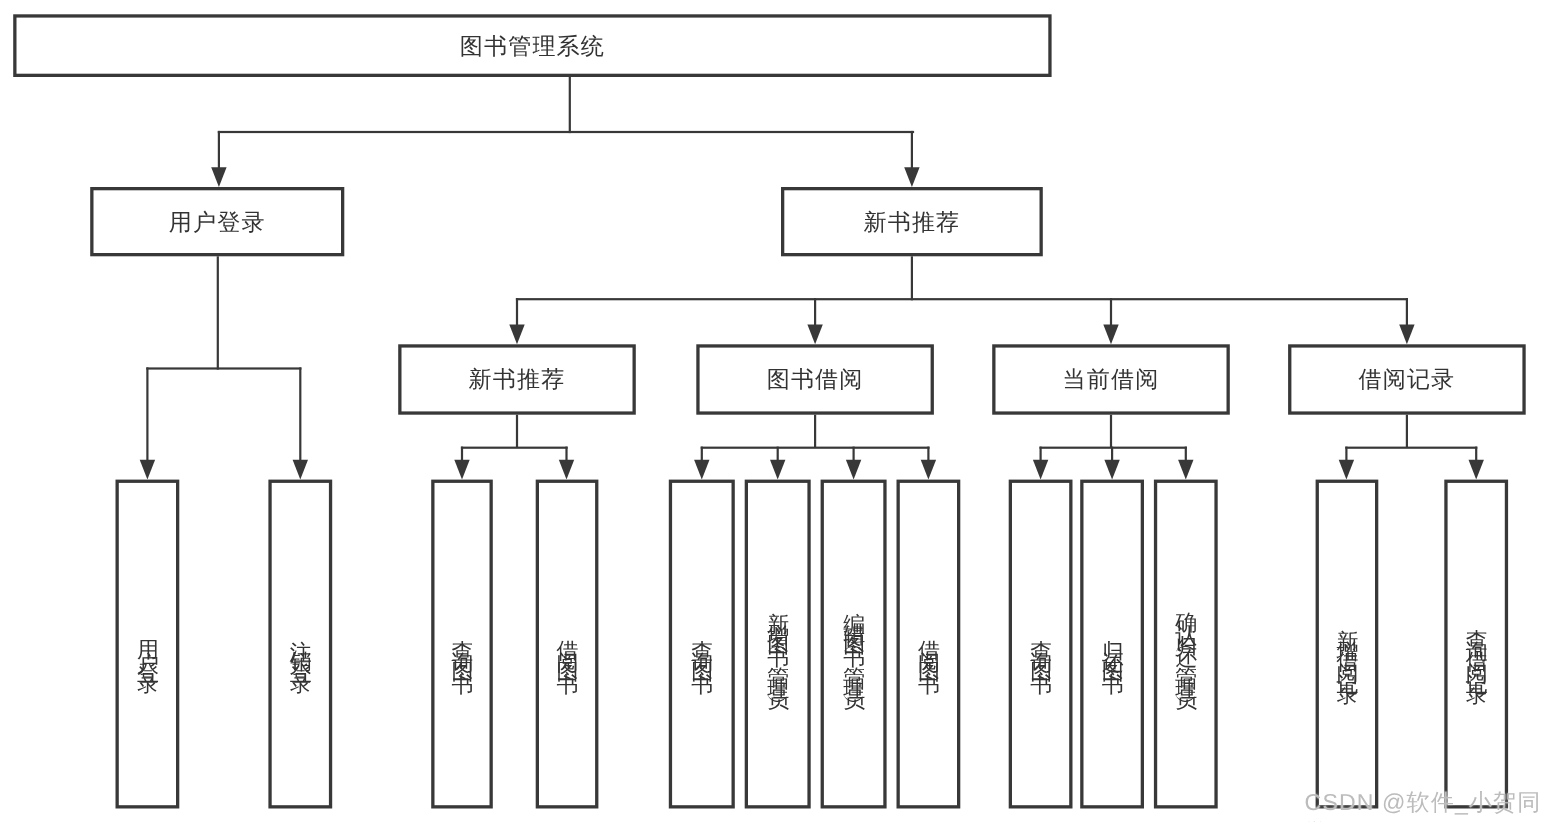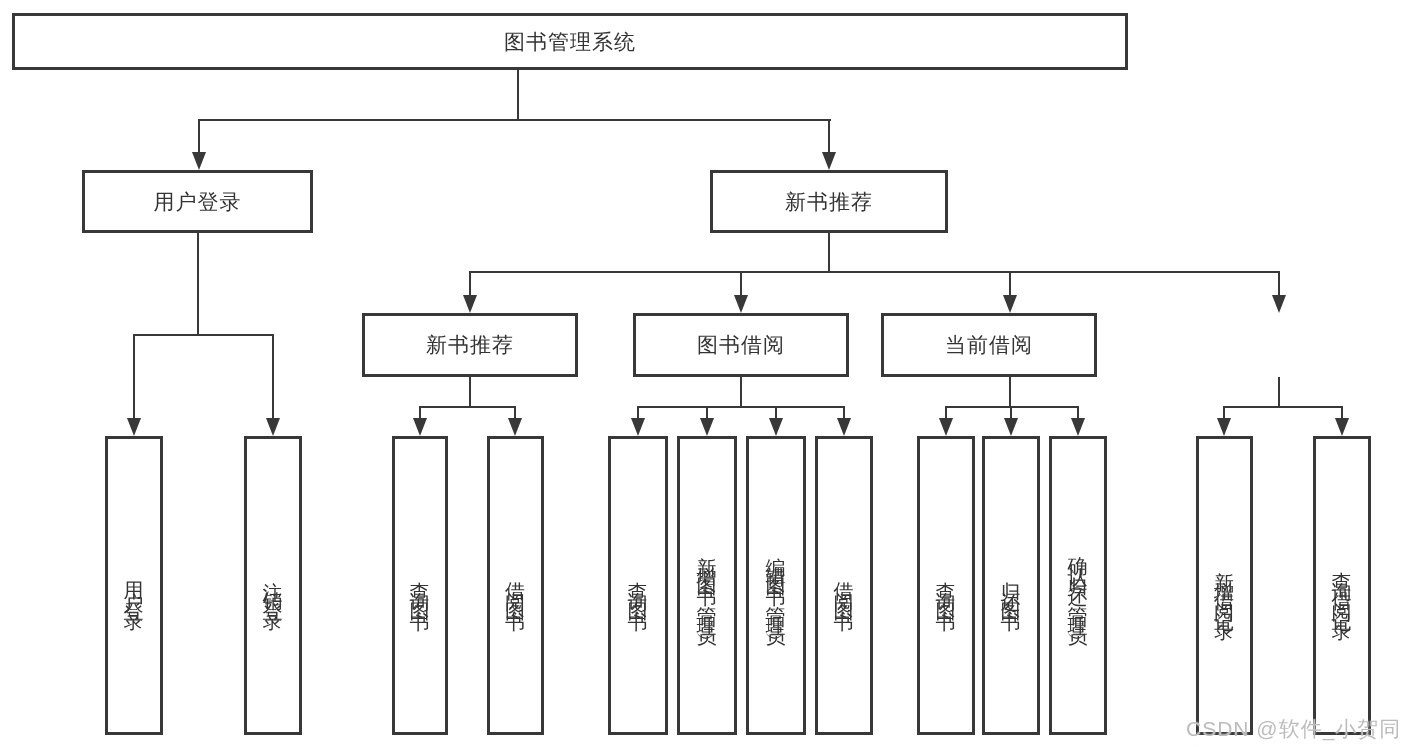--- a/index.html
+++ b/index.html
@@ -43,21 +43,21 @@
     letter-spacing:1px;
     z-index:10;
     text-shadow:0 0 2px rgba(255,255,255,0.85);
   }
 </style>
 </head>
 <body>
 
 <div class="canvas">
 
-  <div class="box" style="left:12px;top:13px;width:1116px;height:57px">
+  <div class="box" style="left:12px;top:13px;width:944px;height:57px">
     <span>图书管理系统</span>
   </div>
 
   <div class="line" style="left:517px;top:70px;width:2px;height:51px"></div>
   <div class="line" style="left:198px;top:119px;width:633px;height:2px"></div>
   <div class="line" style="left:198px;top:119px;width:2px;height:36px"></div>
   <div class="arrow" style="left:192px;top:152px"></div>
   <div class="line" style="left:828px;top:119px;width:2px;height:36px"></div>
   <div class="arrow" style="left:822px;top:152px"></div>
 
@@ -85,22 +85,25 @@
   <div class="arrow" style="left:1003px;top:295px"></div>
   <div class="line" style="left:1278px;top:271px;width:2px;height:26px"></div>
   <div class="arrow" style="left:1272px;top:295px"></div>
 
   <div class="box" style="left:362px;top:313px;width:216px;height:64px">
     <span>新书推荐</span>
   </div>
   <div class="box" style="left:633px;top:313px;width:216px;height:64px">
     <span>图书借阅</span>
   </div>
-  <div class="box" style="left:881px;top:313px;width:216px;height:64px">
+  <div class="box" style="left:902px;top:313px;width:216px;height:64px">
     <span>当前借阅</span>
+  </div>
+  <div class="box" style="left:1171px;top:313px;width:216px;height:64px">
+    <span>借阅记录</span>
   </div>
 
   <div class="line" style="left:469px;top:377px;width:2px;height:30px"></div>
   <div class="line" style="left:419px;top:406px;width:97px;height:2px"></div>
   <div class="line" style="left:419px;top:406px;width:2px;height:15px"></div>
   <div class="arrow" style="left:413px;top:418px"></div>
   <div class="line" style="left:514px;top:406px;width:2px;height:15px"></div>
   <div class="arrow" style="left:508px;top:418px"></div>
 
   <div class="line" style="left:740px;top:377px;width:2px;height:30px"></div>

